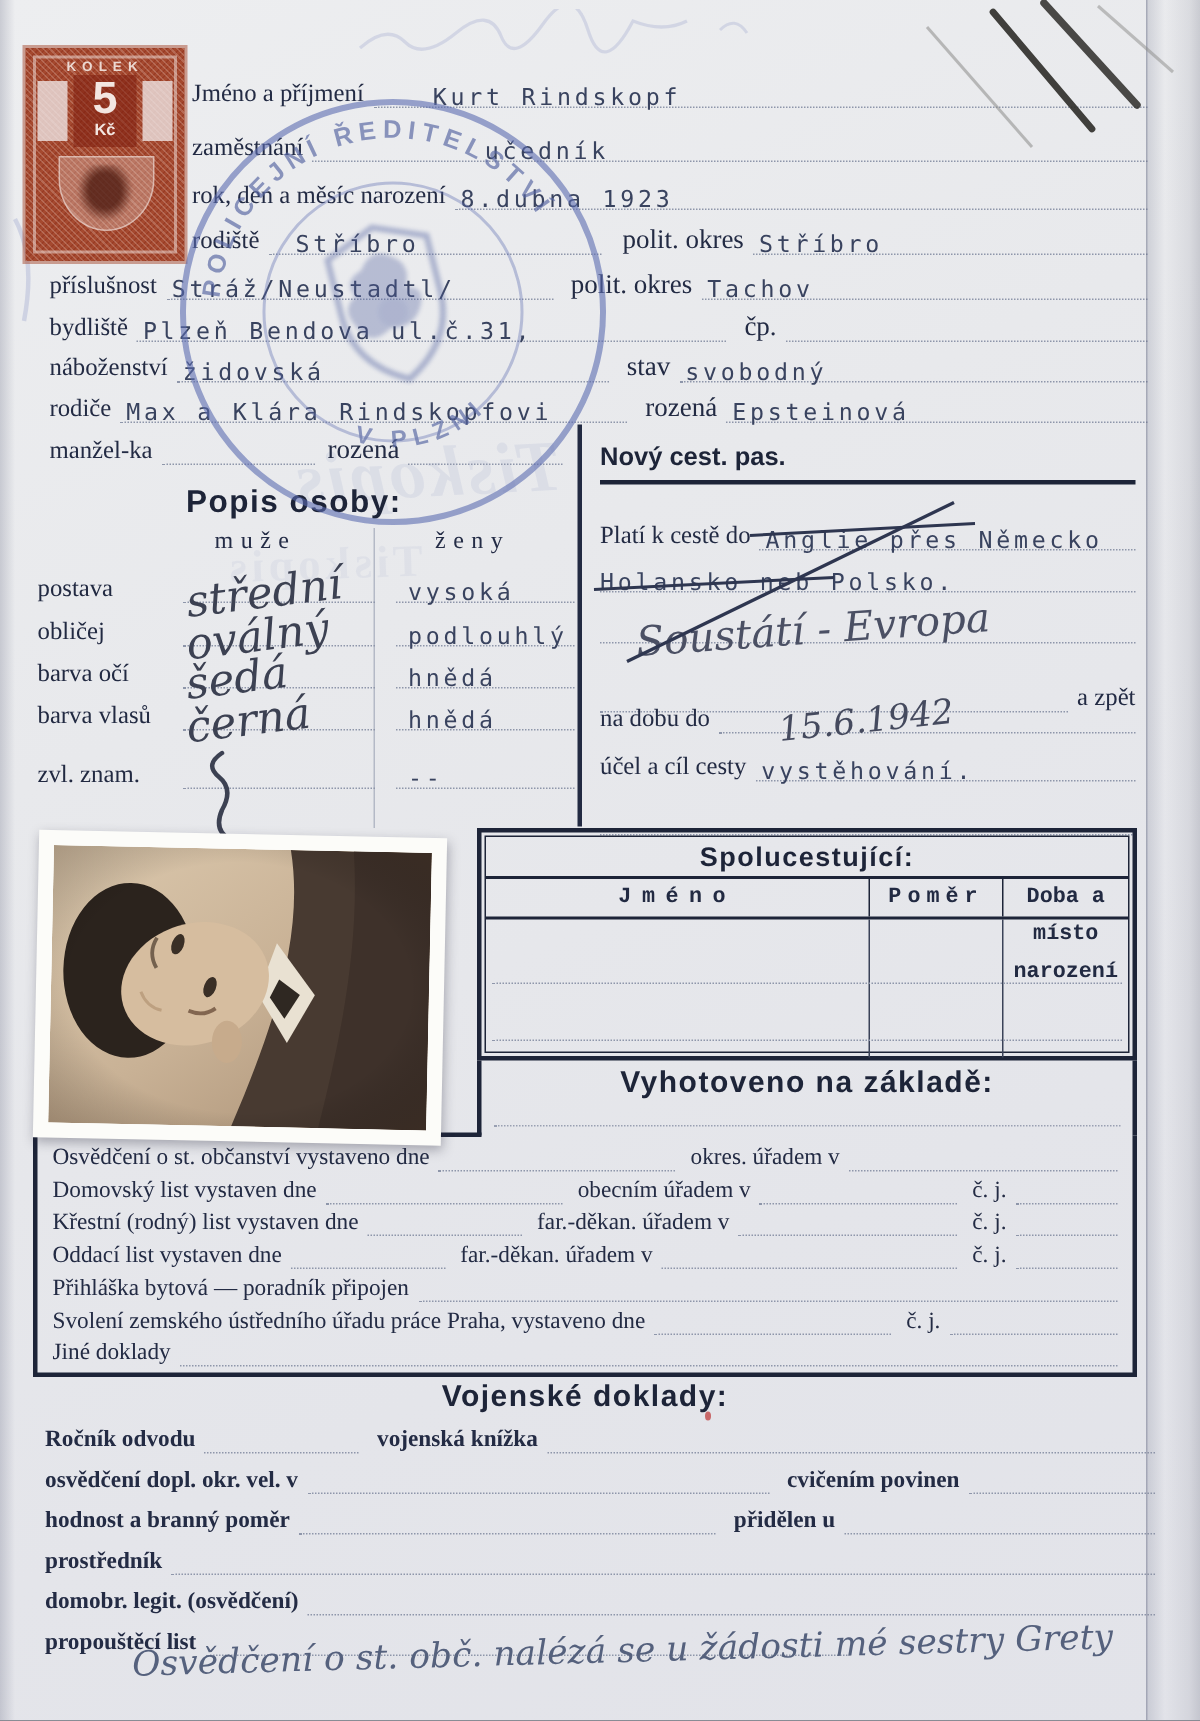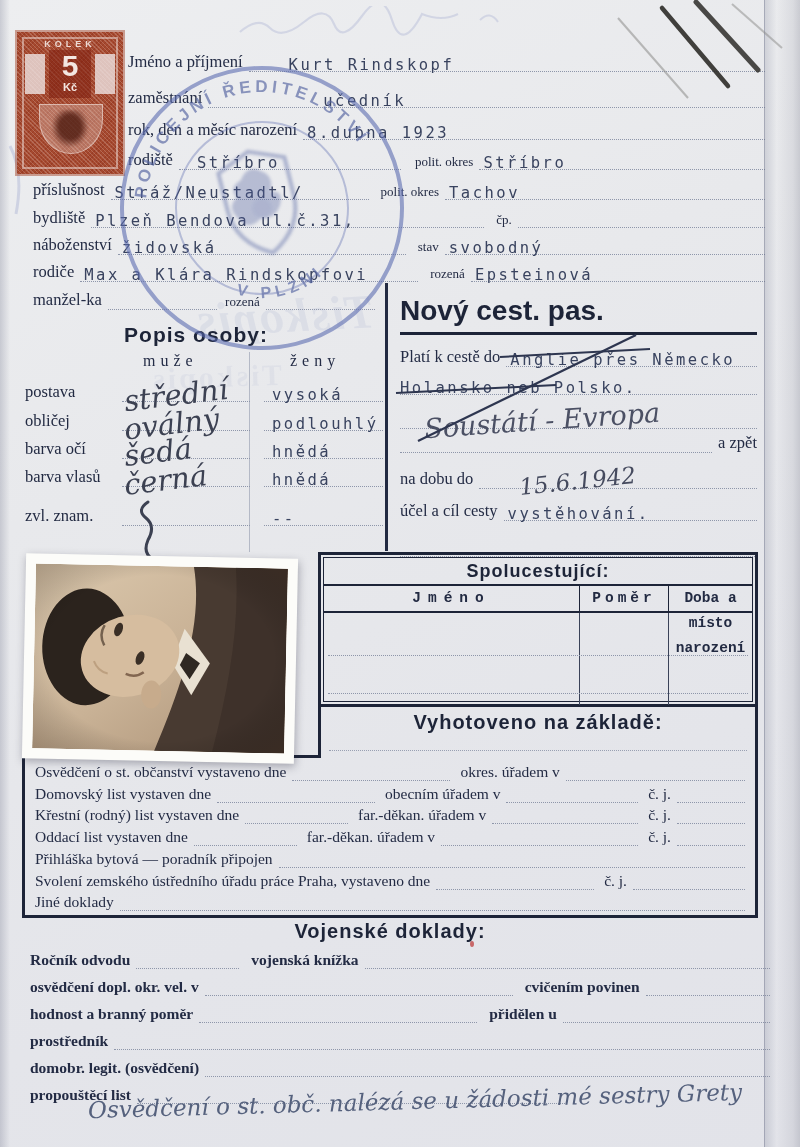--- a/index.html
+++ b/index.html
@@ -7,21 +7,21 @@
     background:linear-gradient(155deg,#edeef0 0%,#e8e9ec 35%,#e4e5ea 70%,#e2e3e9 100%);
     font-family:"Liberation Serif",serif;color:#222a42;}
   .fold{position:absolute;top:0;right:0;width:36px;height:100%;
     background:linear-gradient(90deg,rgba(130,135,155,.28) 0,rgba(235,236,240,0) 35%,rgba(150,152,165,.18) 80%,rgba(120,122,138,.28) 100%);}
   .fold-line{position:absolute;top:0;left:764px;width:1px;height:100%;background:rgba(95,100,125,.35);}
   .edge-left{position:absolute;top:0;left:0;width:10px;height:100%;background:linear-gradient(90deg,rgba(120,124,145,.30),rgba(230,231,236,0));}
 
   
   .f-row{position:absolute;display:flex;align-items:flex-end;height:24px;}
   .lbl{font-size:16.5px;white-space:nowrap;padding-right:6px;color:#232b44;}
-  .lbl.sm{font-size:13px;}
+  .lbl.sm{font-size:18px;}
   .dot{flex:1;border-bottom:1.5px dotted #8e96aa;display:flex;align-items:flex-end;padding:0 4px;min-width:14px;}
   .dot.w200{flex:none;width:200px;}
   .dot.w150{flex:none;width:150px;}
   .dot.w95{flex:none;width:95px;}
   .dot.w60{flex:none;width:60px;}
   .typed{font-family:"DejaVu Sans Mono","Liberation Mono",monospace;font-size:15.5px;letter-spacing:2.5px;
     color:#39435f;white-space:nowrap;position:relative;top:3px;}
   .hand{font-family:"DejaVu Serif",serif;font-style:italic;color:#454a5e;white-space:nowrap;line-height:.8;}
   .h-sans{font-family:"Liberation Sans",sans-serif;font-weight:bold;color:#1d2438;}
 
@@ -31,21 +31,21 @@
   .popis-divider{position:absolute;left:249px;top:352px;height:200px;border-left:1px solid #b4b9c6;}
   .p-row{position:absolute;left:25px;width:358px;display:flex;align-items:flex-end;height:24px;}
   .p-row .plbl{width:97px;font-size:16.5px;white-space:nowrap;}
   .p-row .muze-cell{width:128px;border-bottom:1.5px dotted #8e96aa;position:relative;}
   .p-row .zeny-cell{flex:1;margin-left:14px;border-bottom:1.5px dotted #8e96aa;display:flex;align-items:flex-end;padding-left:8px;}
   .hand-big{position:absolute;left:2px;bottom:-6px;font-size:29px;transform:rotate(-7deg);color:#3c4152;}
 
   
   .pas-panel{position:absolute;left:385px;top:283px;width:377px;height:268px;border-left:3px solid #222a42;padding:0;}
   .pas-head{position:absolute;left:12px;right:8px;top:12px;display:flex;justify-content:space-between;
-    font-size:28px;border-bottom:3.5px solid #1d2438;padding-bottom:5px;}
+    font-size:17px;border-bottom:3.5px solid #1d2438;padding-bottom:5px;}
   .pas-line{position:absolute;left:12px;right:8px;display:flex;align-items:flex-end;height:24px;}
 
   
   .photo{position:absolute;left:24px;top:556px;width:272px;height:205px;background:#fcfcf9;
     box-shadow:1px 3px 8px rgba(40,40,60,.35);transform:rotate(1.2deg);padding:10px;box-sizing:border-box;z-index:6;}
   .photo-inner{width:100%;height:100%;overflow:hidden;}
 
   
   .sp-table{position:absolute;left:318px;top:552px;width:440px;height:155px;border:3px solid #1d2438;box-sizing:border-box;}
   .sp-inner{position:absolute;inset:2px;border:1px solid #1d2438;}
@@ -266,21 +266,21 @@
     <div class="pas-line" style="top:88px;">
       <span class="dot" style="padding-left:0;">
         <span class="typed">Holansko neb Polsko.</span>
       </span>
     </div>
     <div class="pas-line" style="top:116px;height:30px;">
       <span class="dot" style="padding-left:24px;">
         <span class="hand" style="font-size:27px;transform:rotate(-4deg);position:relative;bottom:-4px;color:#4b5064;">Soustátí - Evropa</span>
       </span>
     </div>
-    <div class="pas-line" style="top:146px;">
+    <div class="pas-line" style="top:168px;">
       <span class="dot"></span>
       <span class="lbl" style="padding-left:6px;padding-right:0;">a zpět</span>
     </div>
     <div class="pas-line" style="top:182px;">
       <span class="lbl">na dobu do</span>
       <span class="dot" style="padding-left:40px;">
         <span class="hand" style="font-size:23px;transform:rotate(-6deg);position:relative;bottom:-2px;">15.6.1942</span>
       </span>
     </div>
     <div class="pas-line" style="top:214px;justify-content:space-between;">

